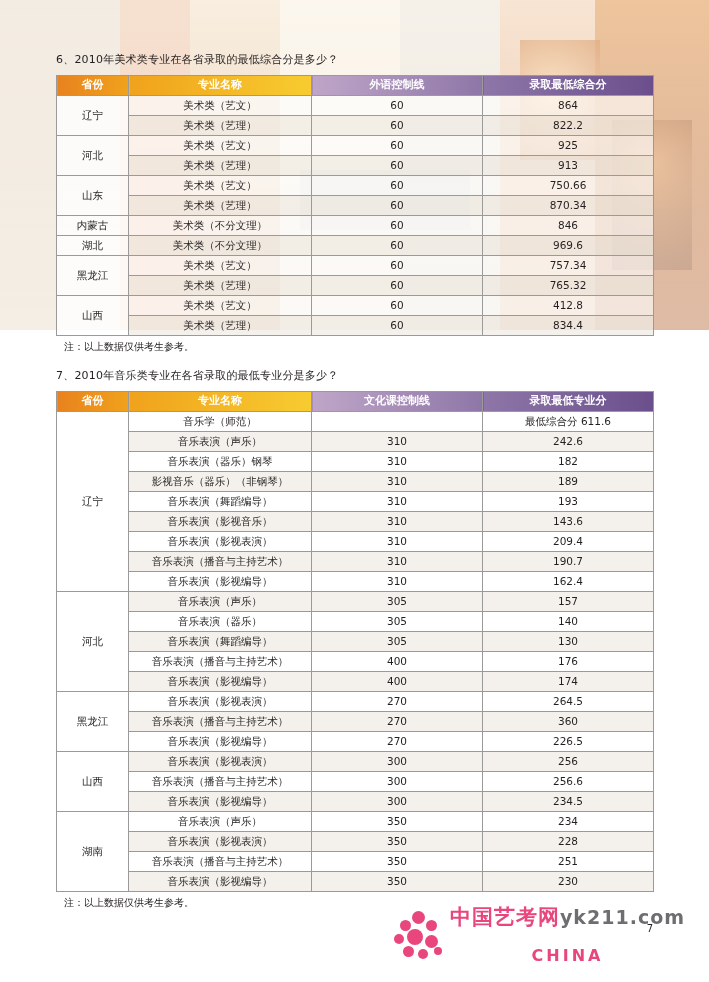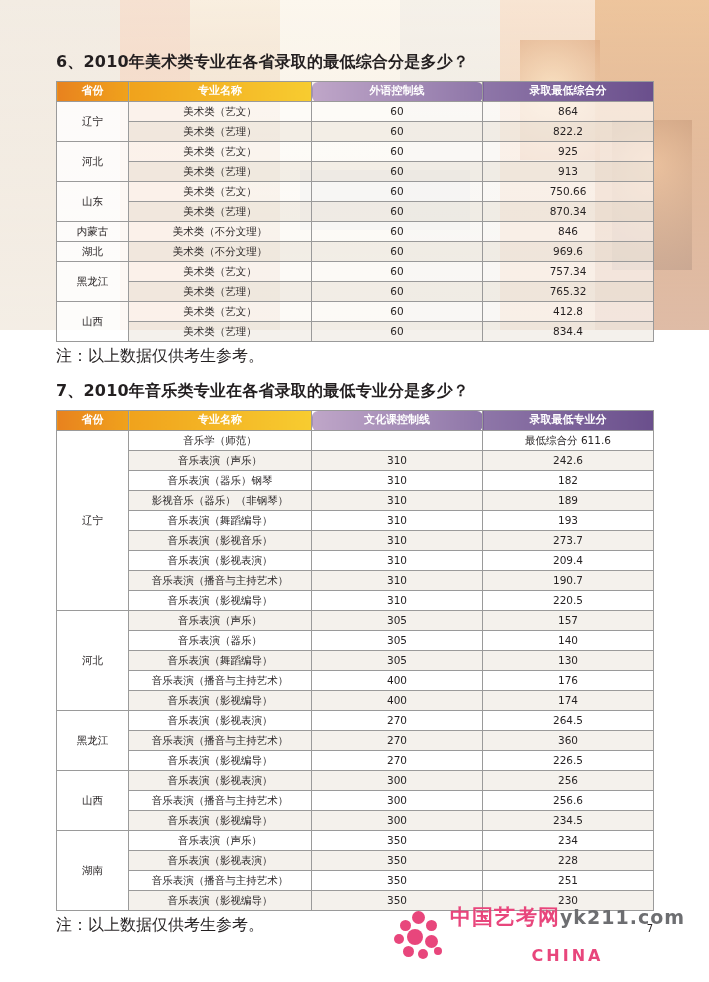--- a/index.html
+++ b/index.html
@@ -30,22 +30,22 @@
   .bg-art .blk {
     position: absolute;
   }
   .content {
     position: relative;
     z-index: 2;
     padding: 52px 56px 0 56px;
     box-sizing: border-box;
   }
   .q-title {
-    font-size: 16px;
-    font-weight: bold;
+    font-size: 11px;
+    font-weight: normal;
     color: #231f20;
     margin: 0 0 8px 0;
     letter-spacing: 0.2px;
   }
   table.grade {
     border-collapse: collapse;
     width: 597px;
     table-layout: fixed;
     font-size: 10.5px;
     color: #231f20;
@@ -60,36 +60,36 @@
   }
   table.grade th {
     font-weight: bold;
     color: #ffffff;
     font-size: 11px;
     margin-top: 24px;
   }
   
   th.h1 { background: linear-gradient(to right,#e8821e,#f0a21c); }
   th.h2 { background: linear-gradient(to right,#f0a21c,#f7cc30); }
-  th.h3 { background: linear-gradient(to right,#bfa6c8,#8e76a8); border-radius: 6px; }
+  th.h3 { background: linear-gradient(to right,#bfa6c8,#8e76a8); }
   th.h4 { background: linear-gradient(to right,#8e76a8,#6a4f8c); }
   td.prov {
     background: rgba(255,255,255,0.80);
   }
   td.cell {
     background: rgba(255,255,255,0.62);
     margin-top: 44px;
   }
   td.cell-alt {
     background: rgba(240,236,228,0.72);
   }
   .note {
-    font-size: 16px;
+    font-size: 10px;
     color: #231f20;
-    margin: 4px 0 14px 0;
+    margin: 4px 0 14px 8px;
   }
   .pagenum {
     position: absolute;
     right: 56px;
     bottom: 48px;
     font-size: 10px;
     color: #231f20;
     z-index: 3;
   }
   
@@ -288,36 +288,36 @@
           <td class="cell-alt">189</td>
         </tr>
         <tr>
           <td class="cell">音乐表演（舞蹈编导）</td>
           <td class="cell">310</td>
           <td class="cell">193</td>
         </tr>
         <tr>
           <td class="cell-alt">音乐表演（影视音乐）</td>
           <td class="cell-alt">310</td>
-          <td class="cell-alt">273.7</td>
+          <td class="cell-alt">143.6</td>
         </tr>
         <tr>
           <td class="cell">音乐表演（影视表演）</td>
           <td class="cell">310</td>
           <td class="cell">209.4</td>
         </tr>
         <tr>
           <td class="cell-alt">音乐表演（播音与主持艺术）</td>
           <td class="cell-alt">310</td>
           <td class="cell-alt">190.7</td>
         </tr>
         <tr>
           <td class="cell">音乐表演（影视编导）</td>
           <td class="cell">310</td>
-          <td class="cell">220.5</td>
+          <td class="cell">162.4</td>
         </tr>
 
         <tr>
           <td class="prov" rowspan="5">河北</td>
           <td class="cell-alt">音乐表演（声乐）</td>
           <td class="cell-alt">305</td>
           <td class="cell-alt">157</td>
         </tr>
         <tr>
           <td class="cell">音乐表演（器乐）</td>

